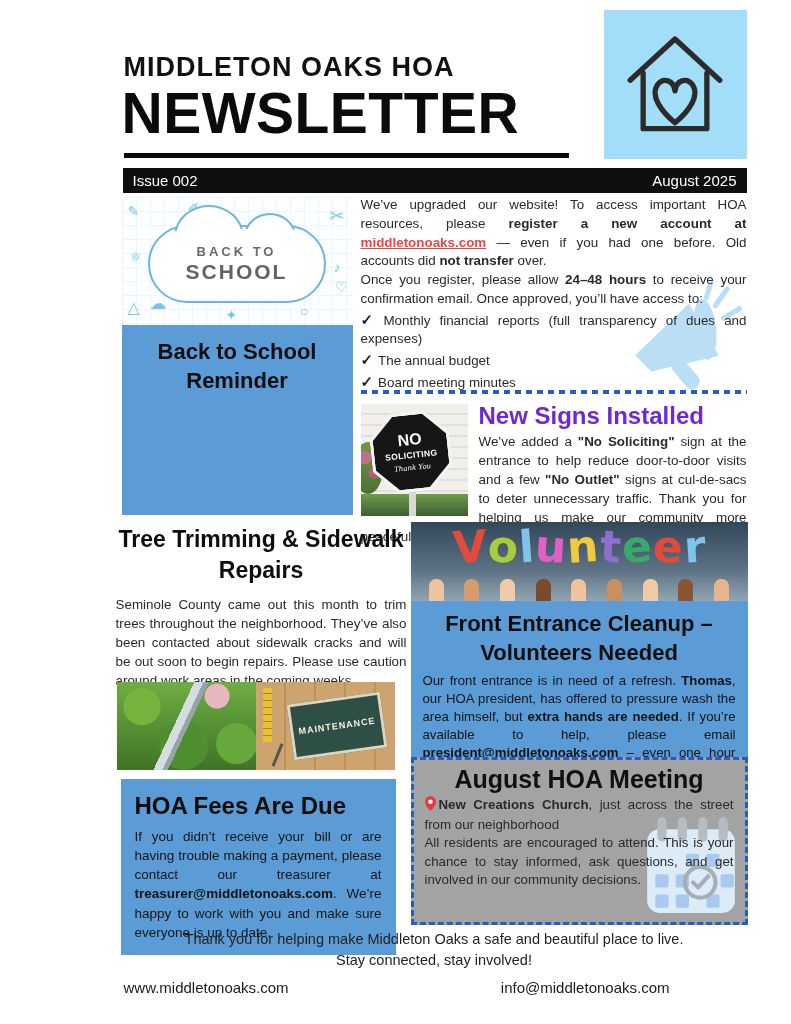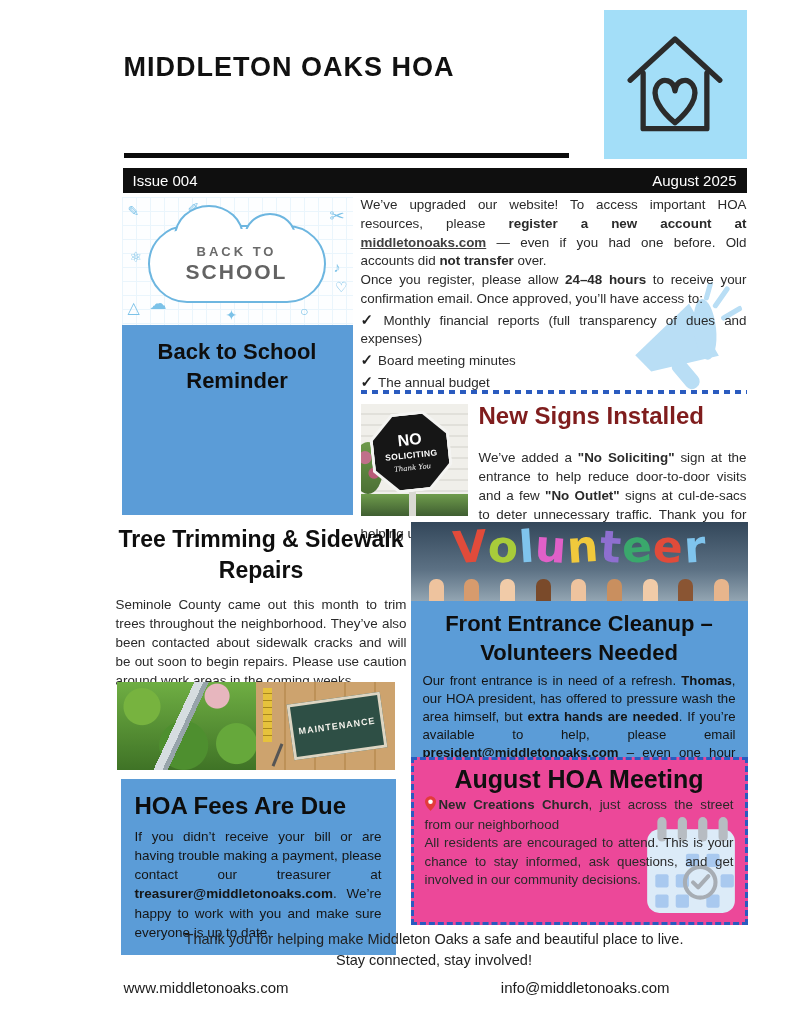--- a/index.html
+++ b/index.html
@@ -4,21 +4,21 @@
 <style>
   * { margin:0; padding:0; box-sizing:border-box; }
   html,body { background:#fff; }
   .page {
     position:relative; width:714px; height:1024px; margin:0 auto;
     background:#ffffff; overflow:hidden;
     font-family:"Liberation Sans", sans-serif; color:#1c1c1c;
   }
   .abs { position:absolute; }
   .b { font-weight:bold; }
-  .lnk { color:#404040; text-decoration:underline; font-weight:bold; }
+  .lnk { color:#ef4444; text-decoration:underline; font-weight:bold; }
 
   
   .pretitle { left:85px; top:52px; font-size:27px; font-weight:700; letter-spacing:1px; color:#111; }
   .big-title { left:83px; top:80px; font-size:57px; font-weight:700; letter-spacing:.5px; color:#0b0b0b; }
   .title-underline { left:85px; top:153px; width:445px; height:5px; background:#0b0b0b; }
   .logo-box { left:565px; top:10px; width:143px; height:149px; background:#a3def8;
     display:flex; align-items:center; justify-content:center; }
   .issue-bar { left:84px; top:168px; width:624px; height:25px; background:#0f0f0f; color:#fff;
     font-size:15px; display:flex; align-items:center; justify-content:space-between; padding:0 10px; }
 
@@ -75,21 +75,21 @@
   .oct-outer { position:absolute; left:10px; top:8px; width:80px; height:80px; background:#f4f4f2;
     clip-path:polygon(30% 0,70% 0,100% 30%,100% 70%,70% 100%,30% 100%,0 70%,0 30%);
     transform:rotate(-6deg); display:flex; align-items:center; justify-content:center; }
   .oct-inner { width:74px; height:74px; background:#161616;
     clip-path:polygon(30% 0,70% 0,100% 30%,100% 70%,70% 100%,30% 100%,0 70%,0 30%);
     display:flex; flex-direction:column; align-items:center; justify-content:center; color:#fff; }
   .sign-no { font-size:16px; font-weight:700; line-height:1.05; }
   .sign-sol { font-size:8.5px; font-weight:700; letter-spacing:.4px; margin-top:1px; }
   .sign-ty { font-family:"DejaVu Serif", serif; font-style:italic; font-size:7px; margin-top:4px; }
   .sign-post { position:absolute; left:48px; top:86px; width:7px; height:26px; background:#d9d9d3; }
-  .signs-title { font-size:24px; font-weight:700; color:#7f1d1d; margin-bottom:18px; }
+  .signs-title { font-size:24px; font-weight:700; color:#6d28d9; margin-bottom:2px; }
 
   
   .tree-sec { left:77px; top:524px; width:291px; }
   .tree-title { font-size:23px; font-weight:700; text-align:center; line-height:1.35; color:#0e0e0e; margin-bottom:9px; }
   .photos { left:78px; top:682px; width:278px; height:88px; display:flex; }
   .photo { width:50%; height:100%; position:relative; overflow:hidden; }
   .photo-trim { background:
       linear-gradient(115deg, transparent 43%, #d6dde0 43% 48%, #97a4aa 48% 51%, transparent 51%),
       radial-gradient(circle at 72% 16%, #e7b6be 0 12px, transparent 13px),
       radial-gradient(circle at 18% 28%, #77b33f 0 18px, transparent 19px),
@@ -122,50 +122,51 @@
   .hand:nth-child(1){background:#eec39e;} .hand:nth-child(2){background:#d79b6d;}
   .hand:nth-child(3){background:#f1cba8;} .hand:nth-child(4){background:#7a4a2a;}
   .hand:nth-child(5){background:#eec39e;} .hand:nth-child(6){background:#c98f5f;}
   .hand:nth-child(7){background:#f1cba8;} .hand:nth-child(8){background:#8a5533;}
   .hand:nth-child(9){background:#e7b58c;}
   .vol-box { min-height:155px; padding:8px 12px 12px; }
   .vol-title { font-size:22px; font-weight:700; text-align:center; line-height:1.32; color:#0e0e0e; margin-bottom:5px; }
   .vol-body { font-size:13.2px; line-height:1.37; text-align:justify; color:#141414; }
 
   
-  .meeting-box { left:372px; top:757px; width:337px; height:168px; background:#ec4899;
+  .meeting-box { left:372px; top:757px; width:337px; height:168px; background:#a3a3a3;
     border:3px dashed #2a5bbf; padding:5px 11px; }
   .meet-title { font-size:25px; font-weight:700; text-align:center; color:#101010; margin-bottom:2px;
     position:relative; z-index:1; }
   .meet-p { font-size:13.3px; line-height:1.37; text-align:justify; color:#2a2a2a; position:relative; z-index:1; }
   .pin { display:inline-block; vertical-align:-2px; margin-right:3px; }
   .calendar { position:absolute; right:4px; bottom:4px; width:102px; height:104px; z-index:0; }
 
   
   .foot1 { left:0; top:931px; width:791px; text-align:center; font-size:14.5px; color:#222; }
   .foot2 { left:0; top:952px; width:791px; text-align:center; font-size:14.5px; color:#222; }
   .foot-web { left:85px; top:979px; font-size:15px; color:#1b1b1b; }
   .foot-mail { right:83px; top:979px; font-size:15px; color:#1b1b1b; }
 </style>
 </head>
 <body>
 
 <div class="page">
 
   <div class="abs pretitle">MIDDLETON OAKS HOA</div>
+  <div class="abs big-title">NEWSLETTER</div>
   <div class="abs title-underline"></div>
   <div class="abs logo-box">
     <svg width="118" height="122" viewBox="0 0 100 100" fill="none" stroke="#2b2b2b" stroke-width="4.5" stroke-linecap="round" stroke-linejoin="round">
       <path d="M12 46 L50 11 L88 46"></path>
       <path d="M23 40 L23 87 L77 87 L77 40"></path>
       <path d="M50 82 C38 72 29 59 35 50 C40 43 49 46 50 55 C51 46 60 43 65 50 C71 59 62 72 50 82"></path>
     </svg>
   </div>
   <div class="abs issue-bar">
-    <span>Issue 004</span>
+    <span>Issue 002</span>
     <span>August 2025</span>
   </div>
 
   <div class="abs bts-card">
     <div class="bts-img">
       <span class="doodle d0">✎</span>
       <span class="doodle d1">☁</span>
       <span class="doodle d2">✂</span>
       <span class="doodle d3">♪</span>
       <span class="doodle d4">⚛</span>
@@ -191,22 +192,22 @@
       <g fill="#b9def5">
         <path d="M6 42 L72 10 L84 68 L16 62 Z"></path>
         <ellipse cx="79" cy="39" rx="11" ry="30" transform="rotate(12 79 39)"></ellipse>
         <rect x="40" y="58" width="15" height="34" rx="7" transform="rotate(-22 47 75)"></rect>
         <path d="M96 20 L112 8 M100 34 L118 30 M90 10 L98 -2" stroke="#b9def5" stroke-width="5" stroke-linecap="round"></path>
       </g>
     </svg>
     <p class="ws-p"><span>We’ve upgraded our website! To access important HOA resources, please </span><span class="b">register a new account at </span><span class="b lnk">middletonoaks.com</span><span> — even if you had one before. Old accounts did </span><span class="b">not transfer</span><span> over.</span></p>
     <p class="ws-p"><span>Once you register, please allow </span><span class="b">24–48 hours</span><span> to receive your confirmation email. Once approved, you’ll have access to:</span></p>
     <div class="check-row"><span class="check">✓</span><span>Monthly financial reports (full transparency of dues and expenses)</span></div>
+    <div class="check-row"><span class="check">✓</span><span>The annual budget</span></div>
     <div class="check-row"><span class="check">✓</span><span>Board meeting minutes</span></div>
-    <div class="check-row"><span class="check">✓</span><span>The annual budget</span></div>
   </div>
 
   <div class="abs divider"></div>
 
   <div class="abs signs-sec">
     <div class="sign-img">
       <div class="bush"></div>
       <div class="hedge"></div>
       <div class="sign-post"></div>
       <div class="oct-outer">

